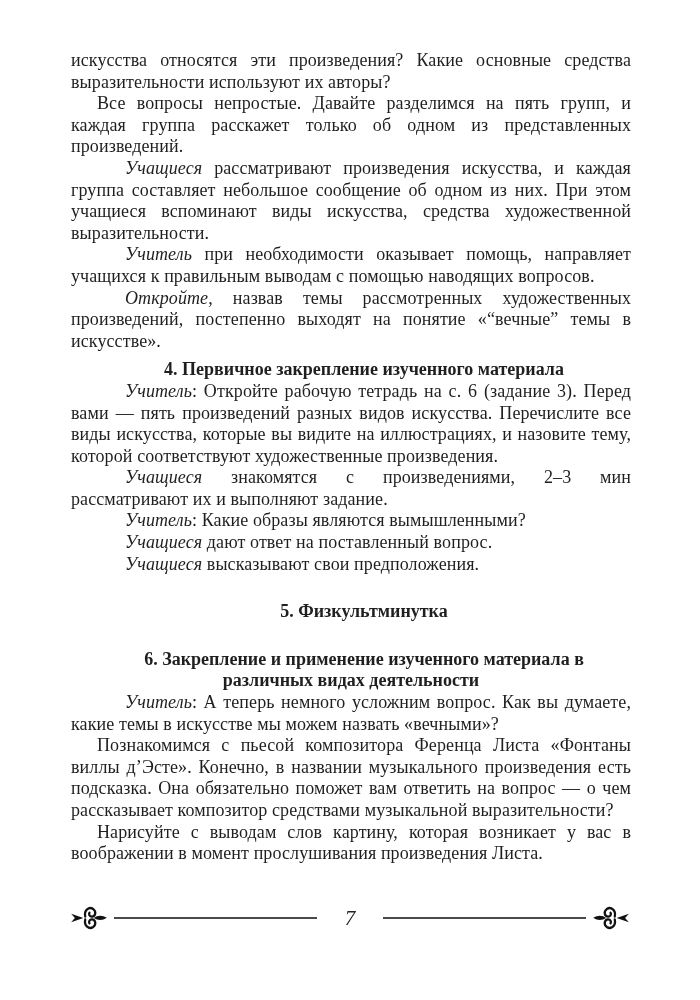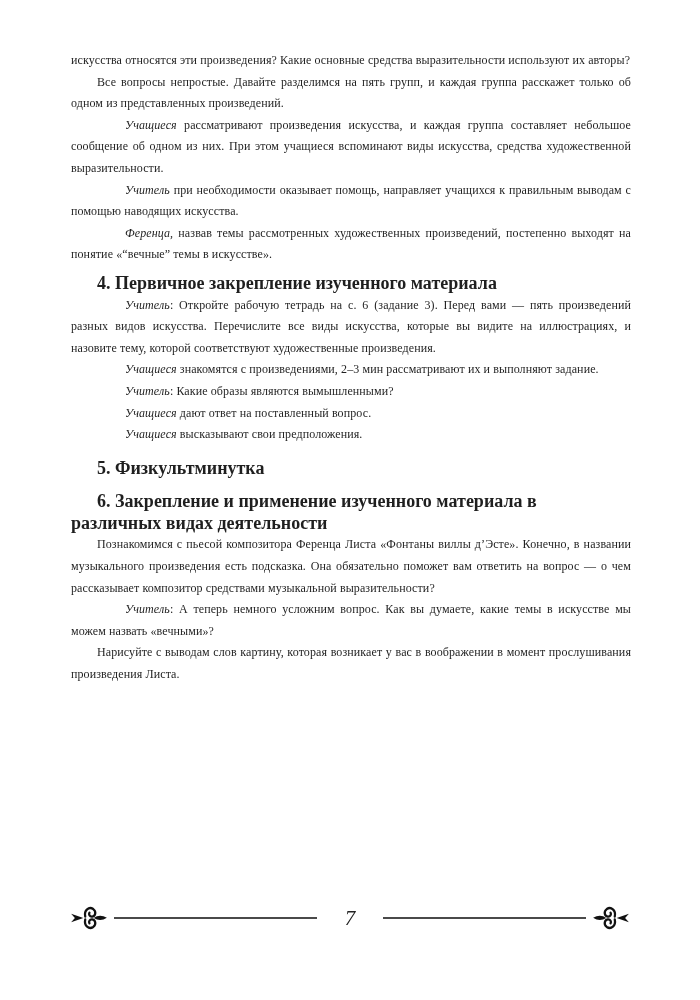--- a/index.html
+++ b/index.html
@@ -17,37 +17,37 @@
     color: #1f1f1f;
   }
   .text-block {
     position: absolute;
     top: 50px;
     left: 71px;
     width: 560px;
   }
   .para {
     margin: 0;
-    font-size: 12px;
+    font-size: 18px;
     line-height: 21.6px;
     text-align: justify;
     letter-spacing: 0.1px;
   }
   .para.indent { text-indent: 26px; }
   .para .lead { font-style: italic; margin-left: 28px; }
   .heading {
     margin: 0;
     font-size: 18px;
     line-height: 21.6px;
     font-weight: bold;
     text-indent: 26px;
-    text-align: left;
+    text-align: center;
   }
   .heading.gap-sm { margin-top: 7px; }
-  .heading.gap-md { margin-top: 12px; }
+  .heading.gap-md { margin-top: 26px; }
   .footer {
     position: absolute;
     left: 70px;
     right: 70px;
     top: 901px;
     height: 34px;
     display: flex;
     align-items: center;
   }
   .footer .rule {
@@ -79,45 +79,45 @@
 
 <div class="page">
   <div class="text-block">
 
     <p class="para"><span>искусства относятся эти произведения? Какие основные средства выразительности используют их авторы?</span></p>
 
     <p class="para indent"><span>Все вопросы непростые. Давайте разделимся на пять групп, и каждая группа расскажет только об одном из представленных произведений.</span></p>
 
     <p class="para indent"><i class="lead">Учащиеся</i><span> рассматривают произведения искусства, и каждая группа составляет небольшое сообщение об одном из них. При этом учащиеся вспоминают виды искусства, средства художественной выразительности.</span></p>
 
-    <p class="para indent"><i class="lead">Учитель</i><span> при необходимости оказывает помощь, направляет учащихся к правильным выводам с помощью наводящих искусства.</span></p>
+    <p class="para indent"><i class="lead">Учитель</i><span> при необходимости оказывает помощь, направляет учащихся к правильным выводам с помощью наводящих вопросов.</span></p>
 
-    <p class="para indent"><i class="lead">Ференца,</i><span> назвав темы рассмотренных художественных произведений, постепенно выходят на понятие «“вечные” темы в искусстве».</span></p>
+    <p class="para indent"><i class="lead">Откройте,</i><span> назвав темы рассмотренных художественных произведений, постепенно выходят на понятие «“вечные” темы в искусстве».</span></p>
 
 
     <p class="heading gap-sm">4. Первичное закрепление изученного материала</p>
 
     <p class="para indent"><i class="lead">Учитель</i><span>: Откройте рабочую тетрадь на с. 6 (задание 3). Перед вами — пять произведений разных видов искусства. Перечислите все виды искусства, которые вы видите на иллюстрациях, и назовите тему, которой соответствуют художественные произведения.</span></p>
 
     <p class="para indent"><i class="lead">Учащиеся</i><span> знакомятся с произведениями, 2–3 мин рассматривают их и выполняют задание.</span></p>
 
     <p class="para indent"><i class="lead">Учитель</i><span>: Какие образы являются вымышленными?</span></p>
 
     <p class="para indent"><i class="lead">Учащиеся</i><span> дают ответ на поставленный вопрос.</span></p>
 
 
     <p class="para indent"><i class="lead">Учащиеся</i><span> высказывают свои предположения.</span></p>
 
     <p class="heading gap-md">5. Физкультминутка</p>
 
     <p class="heading gap-md">6. Закрепление и применение изученного материала в различных видах деятельности</p>
 
+    <p class="para indent"><i class="lead">Учитель</i><span>: А теперь немного усложним вопрос. Как вы думаете, какие темы в искусстве мы можем назвать «вечными»?</span></p>
+
     <p class="para indent"><span>Познакомимся с пьесой композитора Ференца Листа «Фонтаны виллы д’Эсте». Конечно, в названии музыкального произведения есть подсказка. Она обязательно поможет вам ответить на вопрос — о чем рассказывает композитор средствами музыкальной выразительности?</span></p>
-
-    <p class="para indent"><i class="lead">Учитель</i><span>: А теперь немного усложним вопрос. Как вы думаете, какие темы в искусстве мы можем назвать «вечными»?</span></p>
 
     <p class="para indent"><span>Нарисуйте с выводам слов картину, которая возникает у вас в воображении в момент прослушивания произведения Листа.</span></p>
 
   </div>
 
   <div class="footer">
     <span class="orn left">
       <svg width="38" height="32" viewBox="0 0 40 34" aria-hidden="true">
         <path d="M1 12.5 L14 17 L1 21.5 L5 17 Z" fill="#111"></path>
         <path d="M16 15.5 C14.5 8.5 20 4.5 24.5 7.5 C28 10 27 15 23.5 15.5 C20.8 15.9 19.3 13.3 20.5 11.3" fill="none" stroke="#111" stroke-width="2.4" stroke-linecap="round"></path>

